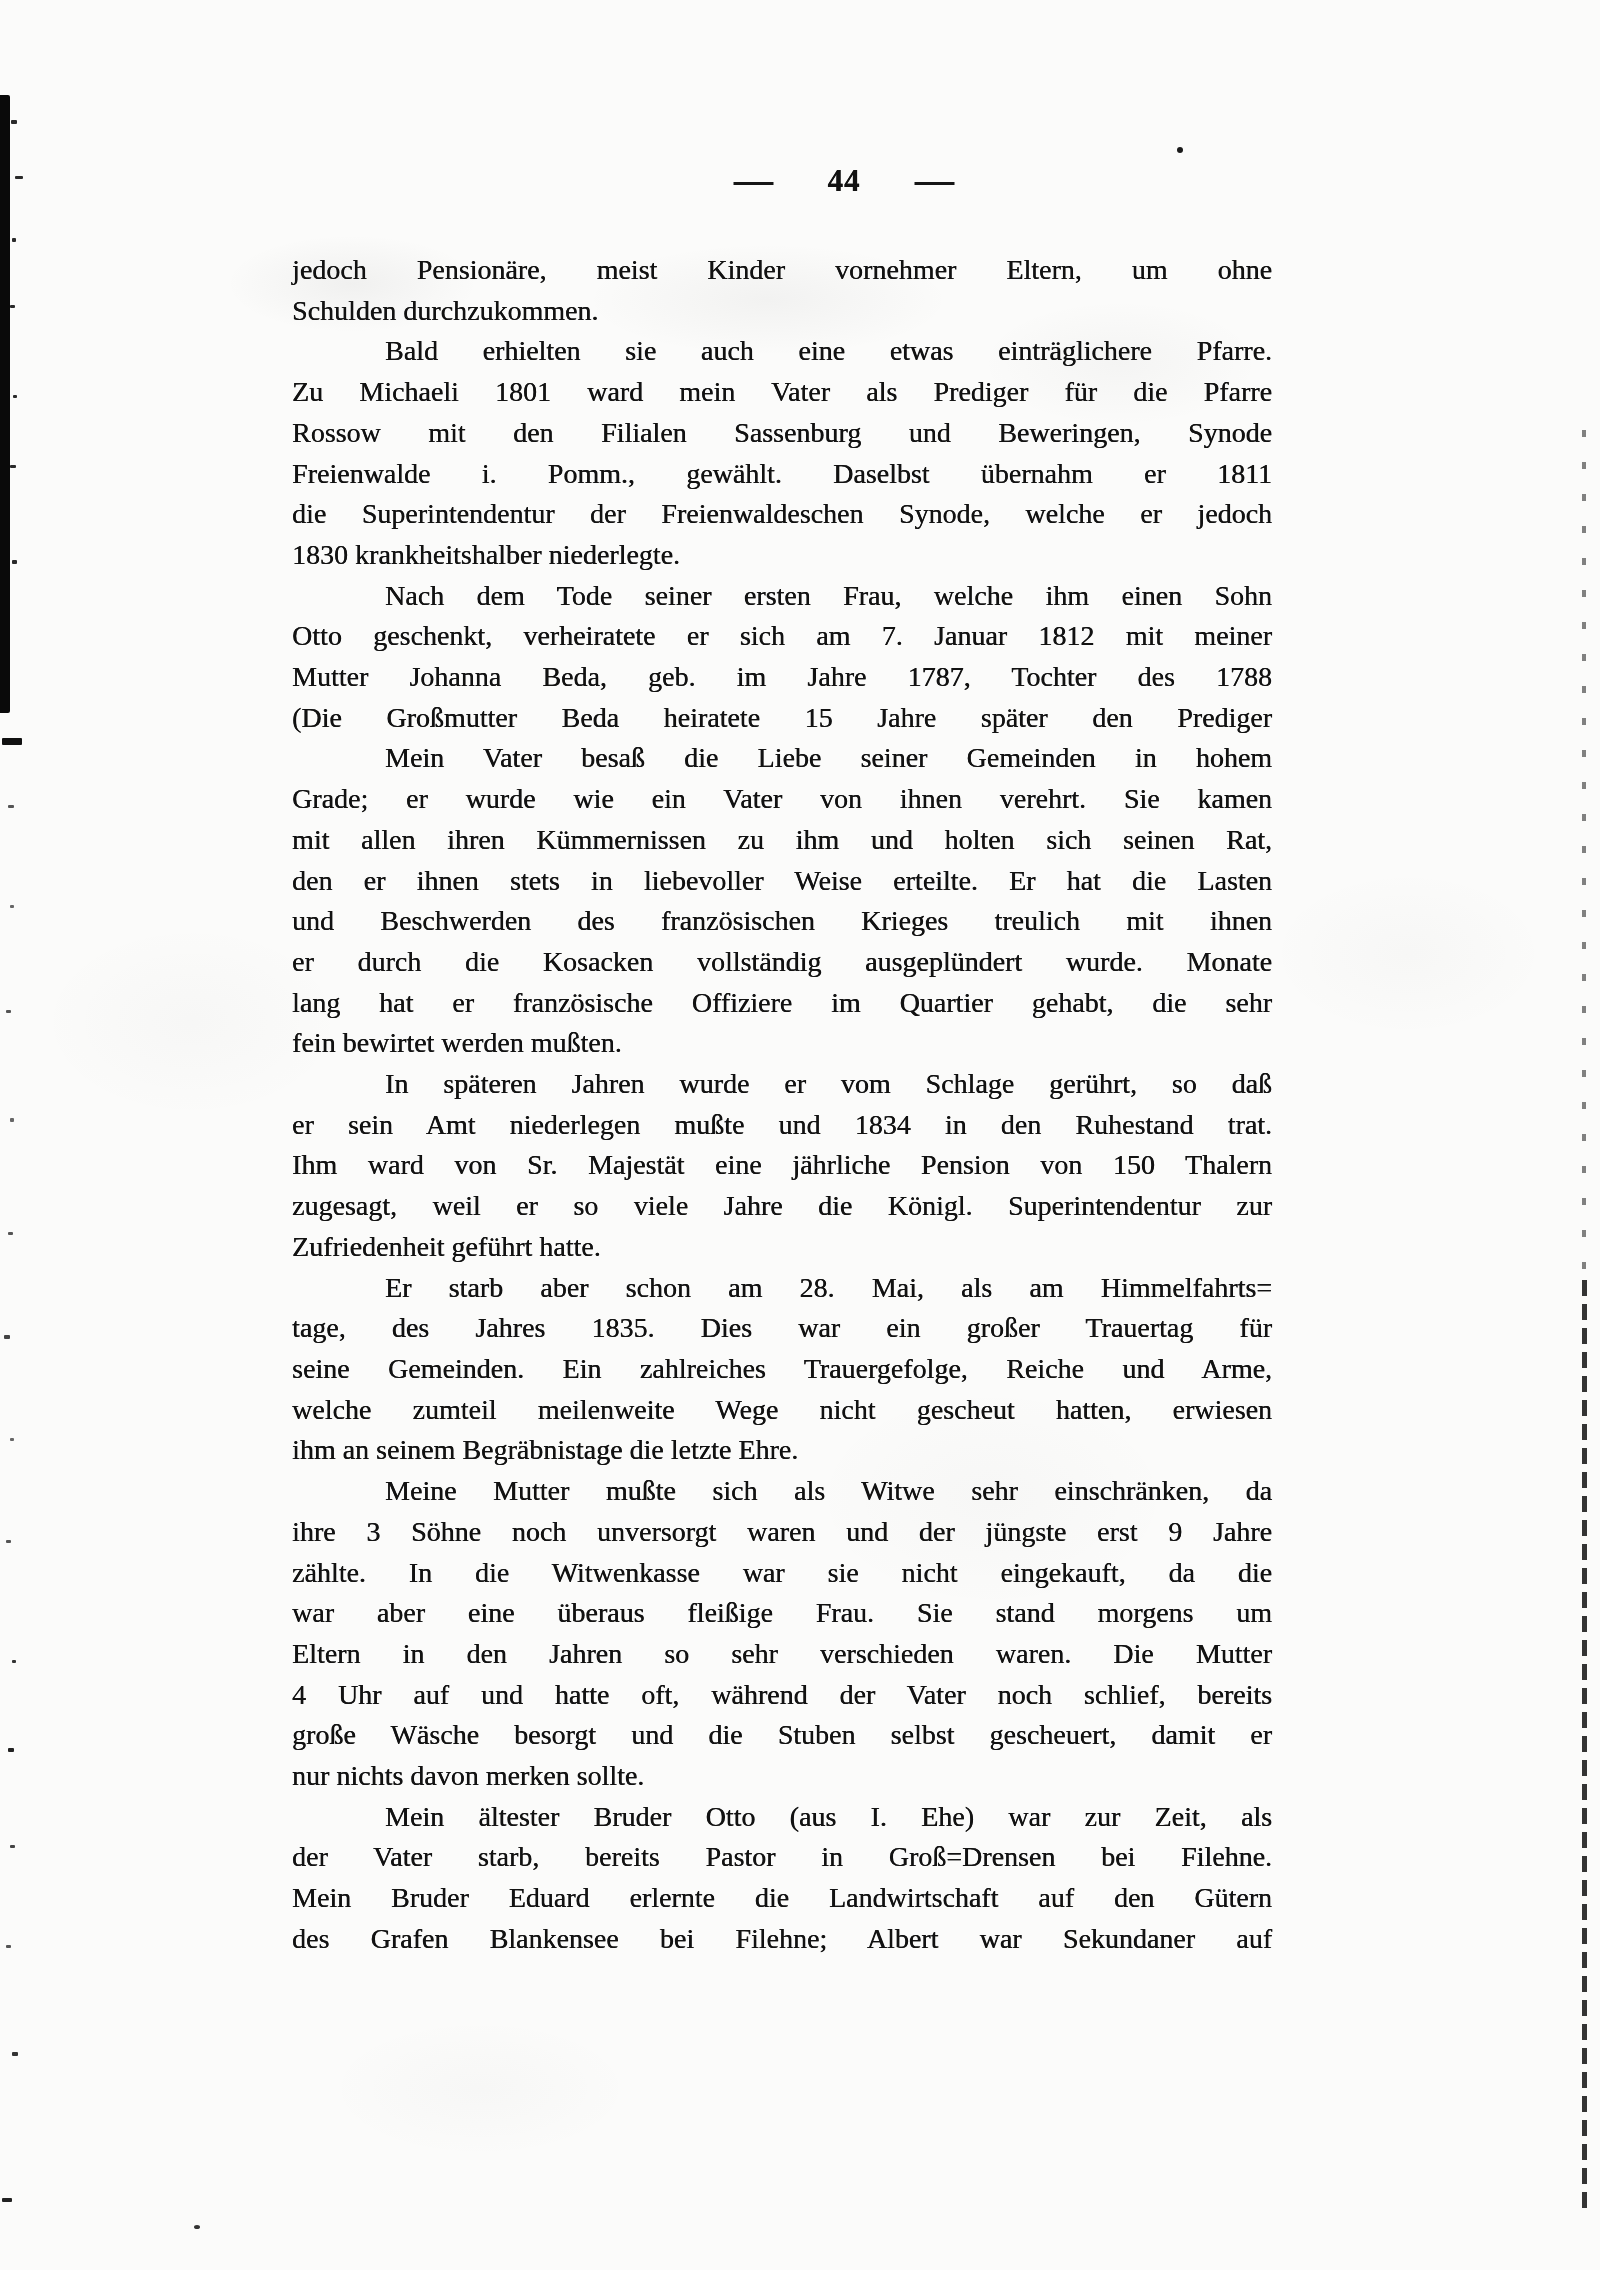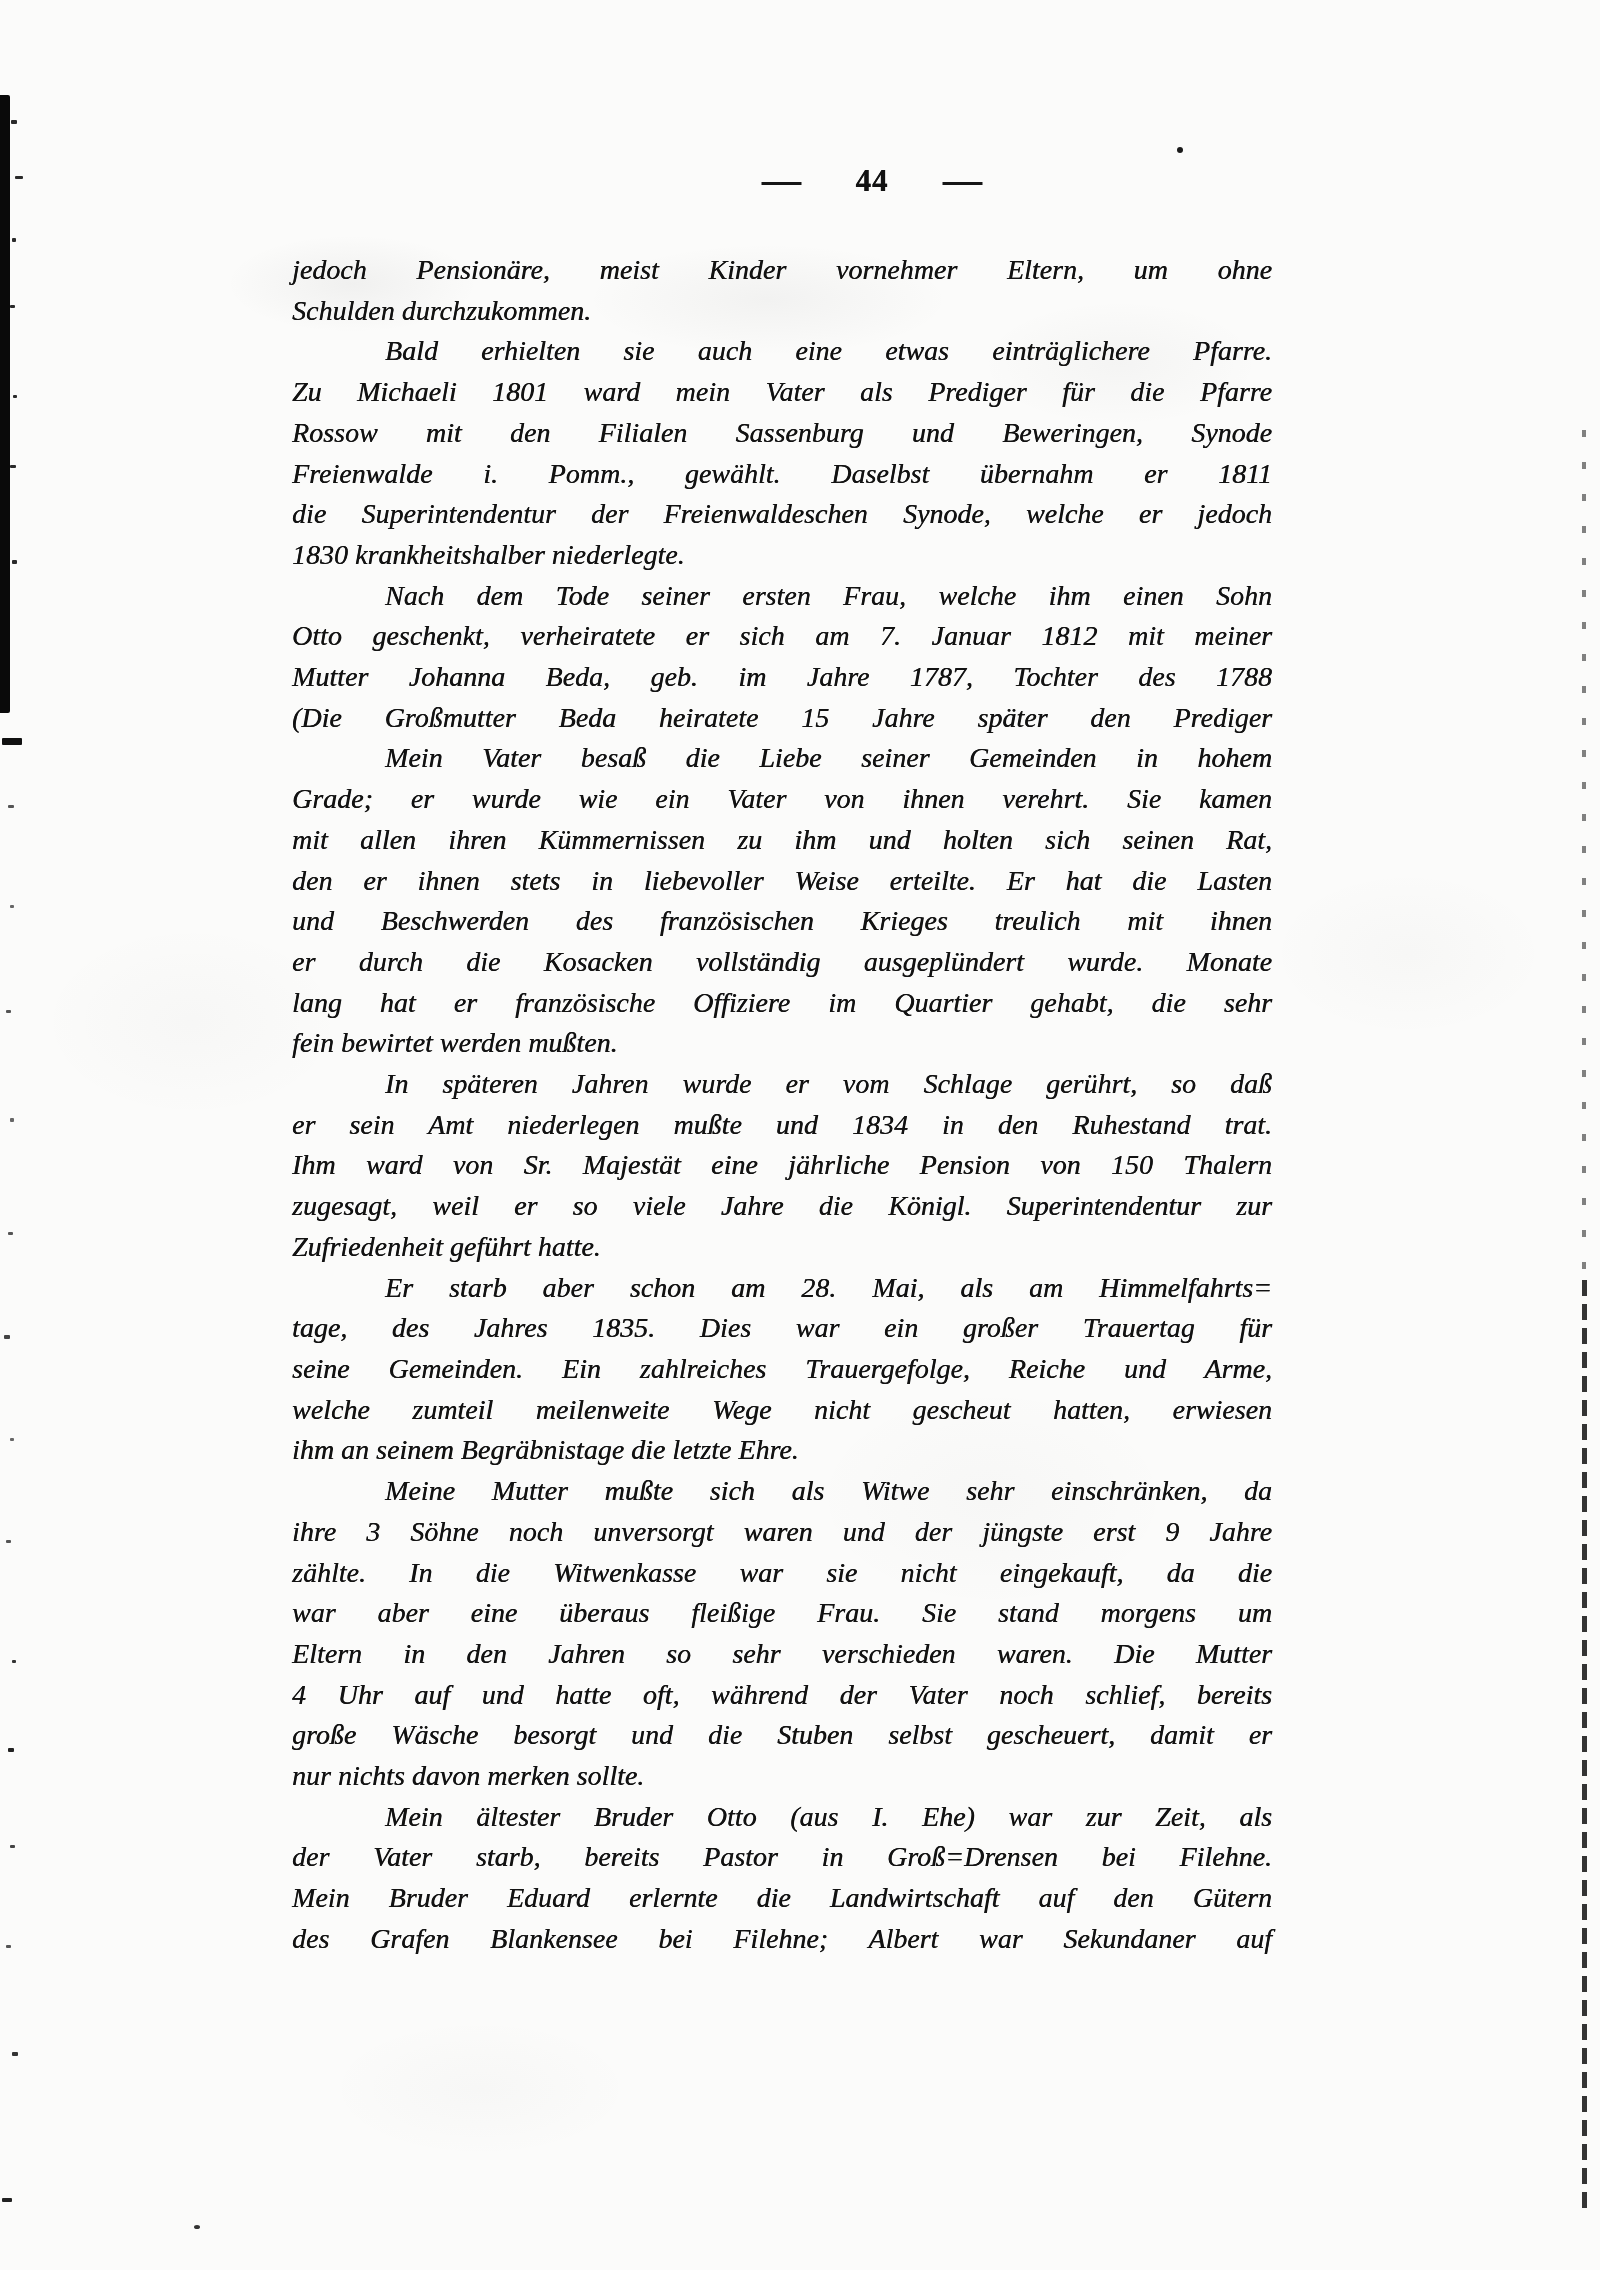--- a/index.html
+++ b/index.html
@@ -22,40 +22,39 @@
       radial-gradient(260px 160px at 62% 66%, rgba(40,40,40,0.018), transparent 70%),
       radial-gradient(200px 120px at 88% 42%, rgba(40,40,40,0.02), transparent 70%),
       radial-gradient(220px 100px at 30% 92%, rgba(40,40,40,0.02), transparent 70%);
     pointer-events: none;
   }
   .scan-page { position: absolute; inset: 0; }
 
   
   .header {
     position: absolute;
-    left: 872px; top: 163px;
+    left: 844px; top: 163px;
     transform: translateX(-50%);
     display: flex; align-items: center; gap: 54px;
     color: #121212;
   }
   .header .num {
     font-size: 31px; font-weight: bold; letter-spacing: 1px;
     text-shadow: 0.3px 0 0 currentColor;
   }
   .header .dash { width: 40px; height: 3px; background: #161616; margin-top: 4px; }
 
   
   .text-block {
     position: absolute;
     left: 292px; top: 250px; width: 980px;
     color: #121212;
     font-size: 28px;
     line-height: 40.7px;
     text-shadow: 0.35px 0 0 currentColor; 
-    font-style: italic;
   }
   .paragraph { margin: 0; }
   .line { text-align: justify; text-align-last: justify; white-space: normal; }
   .line.para-end { text-align-last: left; }
   .line.indent { text-indent: 93px; }
 
   
   .left-bar {
     position: absolute; left: 0; top: 95px; width: 10px; height: 618px;
     background: #0a0a0a;

